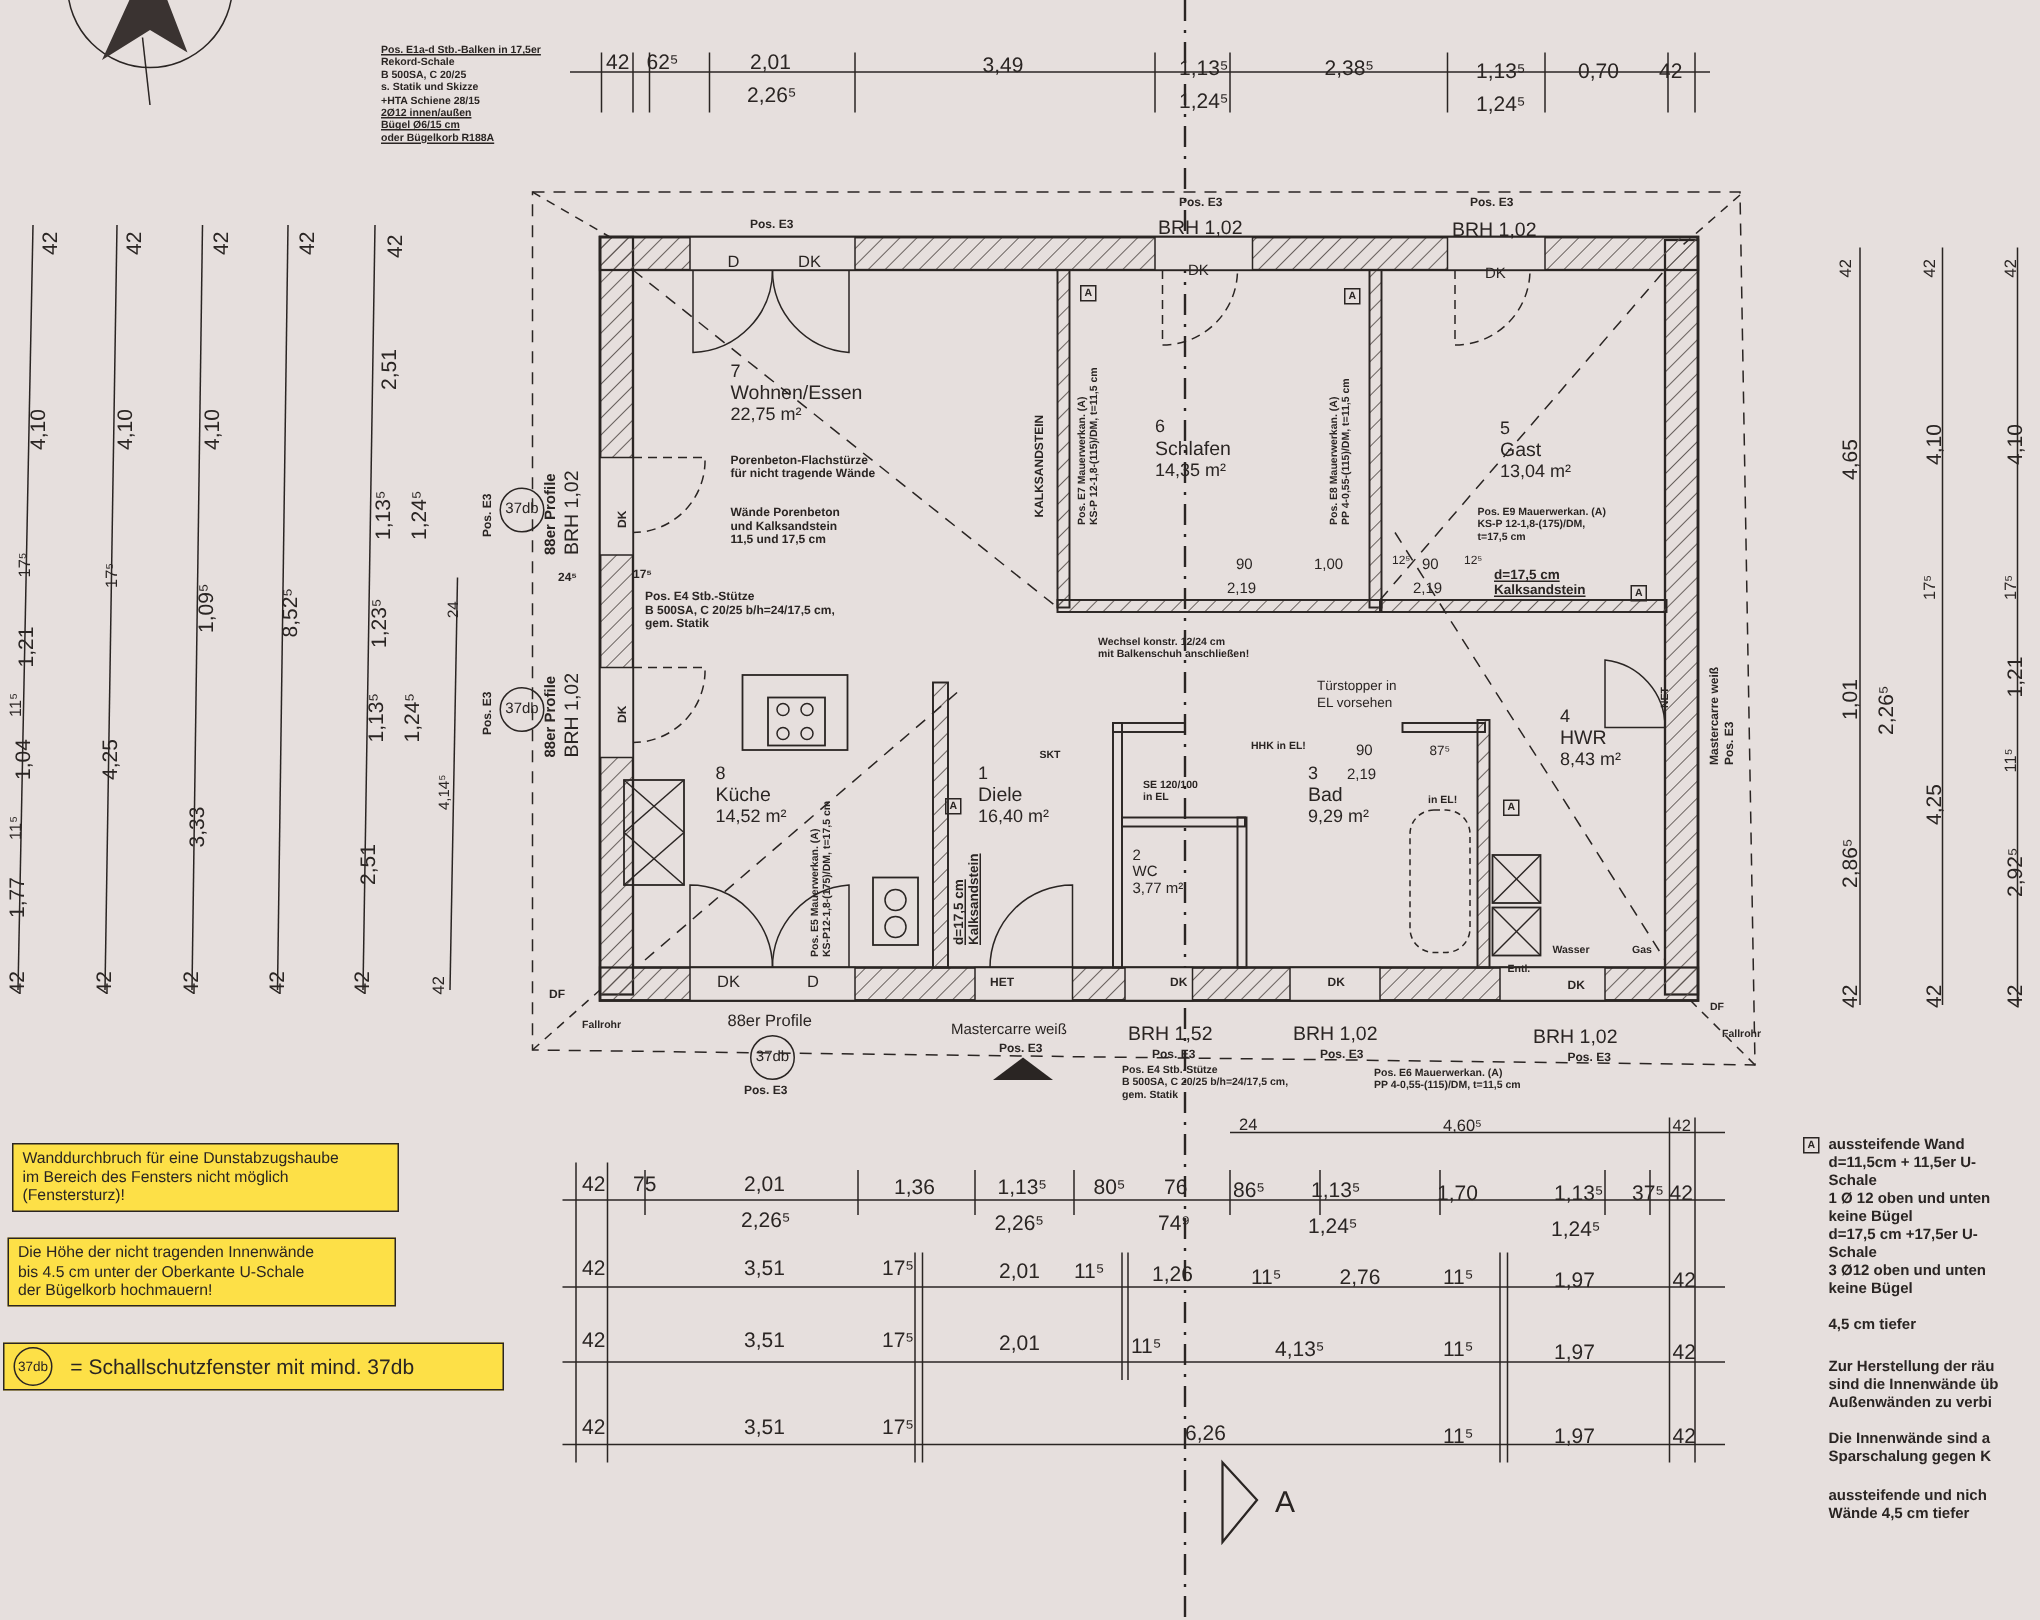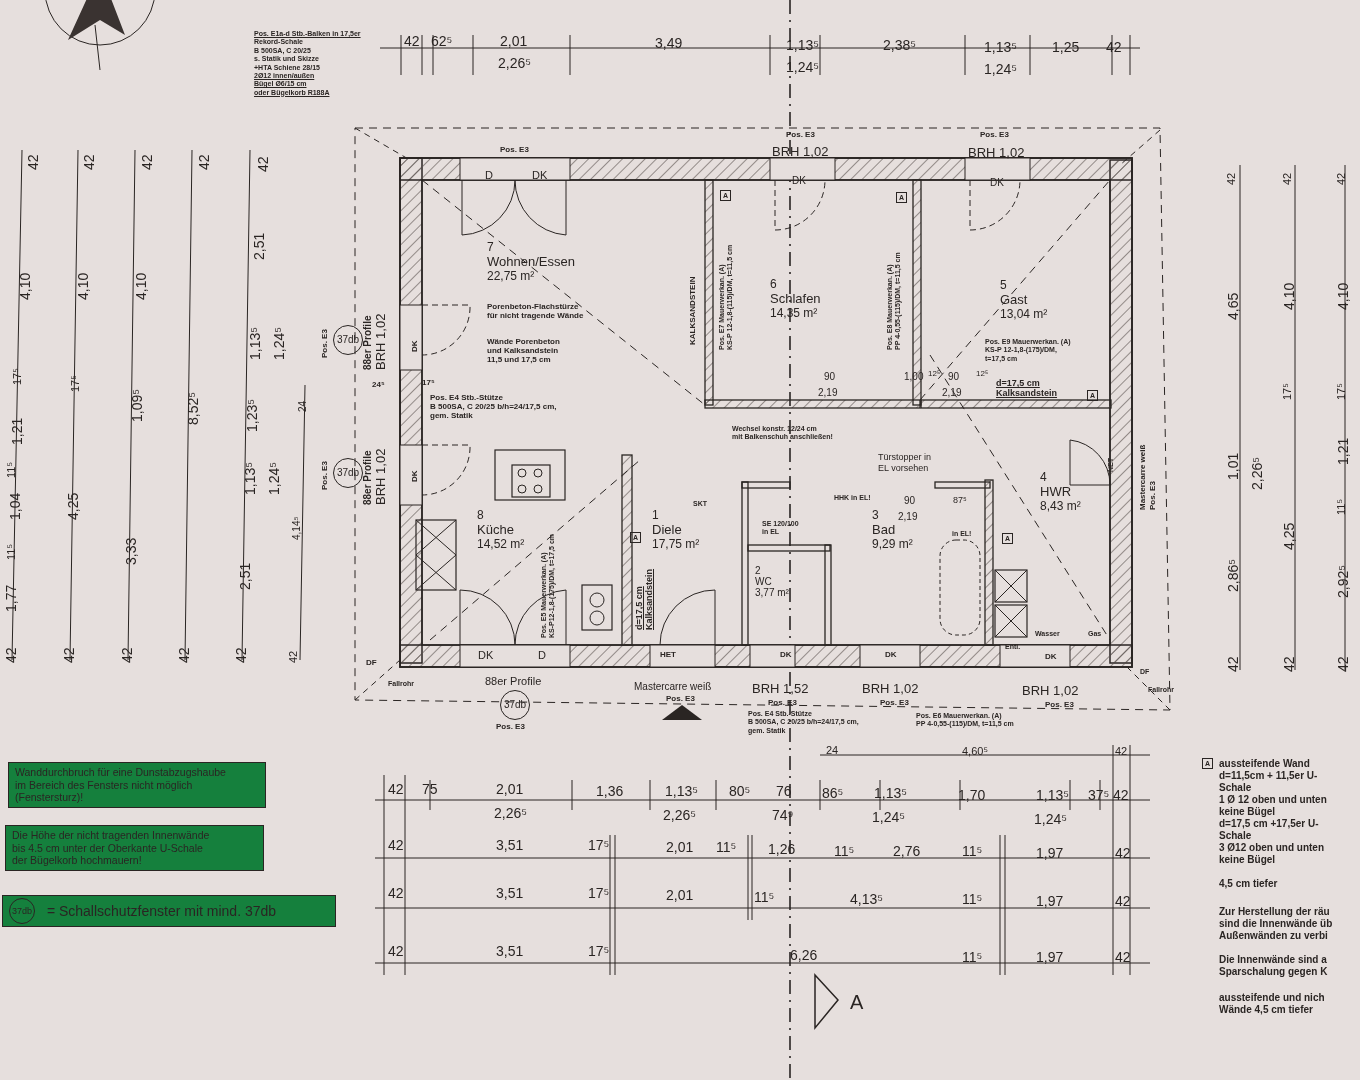--- a/index.html
+++ b/index.html
@@ -8,21 +8,21 @@
   svg{position:absolute;left:0;top:0;}
   .t{position:absolute;white-space:nowrap;line-height:1;}
   .lbl{font-size:13px;}
   .sm{font-size:8px;font-weight:bold;line-height:1.15;}
   .xs{font-size:7px;font-weight:bold;line-height:1.2;}
   .dim{font-size:14px;}
   .vert{transform-origin:left top;transform:rotate(-90deg);}
   .room-num{font-size:12px;}
   .room-name{font-size:13px;}
   .room-area{font-size:12px;}
-  .note{position:absolute;border:1.5px solid #2a2523;background:#15803d;font-size:10.5px;line-height:1.2;padding:3px 6px;}
+  .note{position:absolute;border:1.5px solid #2a2523;background:#fde047;font-size:10.5px;line-height:1.2;padding:3px 6px;}
   .legend{position:absolute;font-size:10px;font-weight:bold;line-height:1.2;}
   .ubox{font-size:7px;border:1px solid #2a2523;display:inline-block;width:9px;height:9px;text-align:center;line-height:9px;font-weight:bold;}
   .circ{position:absolute;border:1.3px solid #2a2523;border-radius:50%;width:28px;height:28px;font-size:10px;text-align:center;line-height:28px;}
   .under{text-decoration:underline;}
 </style>
 </head>
 <body>
 
 <svg width="1360" height="1080" viewBox="0 0 1360 1080">
   <defs>
@@ -195,21 +195,21 @@
 </div>
 
 <div>
   <span class="t dim" style="left:404px;top:34px;">42</span>
   <span class="t dim" style="left:431px;top:34px;text-align:right;">62⁵</span>
   <span class="t dim" style="left:500px;top:34px;">2,01</span>
   <span class="t dim" style="left:655px;top:36px;">3,49</span>
   <span class="t dim" style="left:786px;top:38px;">1,13⁵</span>
   <span class="t dim" style="left:883px;top:38px;">2,38⁵</span>
   <span class="t dim" style="left:984px;top:40px;">1,13⁵</span>
-  <span class="t dim" style="left:1052px;top:40px;">1,25</span>
+  <span class="t dim" style="left:1052px;top:40px;">0,70</span>
   <span class="t dim" style="left:1106px;top:40px;">42</span>
   <span class="t dim" style="left:498px;top:56px;">2,26⁵</span>
   <span class="t dim" style="left:786px;top:60px;">1,24⁵</span>
   <span class="t dim" style="left:984px;top:62px;">1,24⁵</span>
 </div>
 
 <span class="t sm" style="left:500px;top:145px;">Pos. E3</span>
 <span class="t lbl" style="left:485px;top:170px;font-size:11px;">D</span>
 <span class="t lbl" style="left:532px;top:170px;font-size:11px;">DK</span>
 
@@ -279,21 +279,21 @@
   <div class="room-area">13,04 m²</div>
 </div>
 <div class="abs" style="left:477px;top:508px;">
   <div class="room-num">8</div>
   <div class="room-name">Küche</div>
   <div class="room-area">14,52 m²</div>
 </div>
 <div class="abs" style="left:652px;top:508px;">
   <div class="room-num">1</div>
   <div class="room-name">Diele</div>
-  <div class="room-area">17,75 m²</div>
+  <div class="room-area">16,40 m²</div>
 </div>
 <div class="abs" style="left:755px;top:565px;font-size:10px;">
   <div class="room-num" style="font-size:10px">2</div>
   <div class="room-name" style="font-size:10px">WC</div>
   <div class="room-area" style="font-size:10px">3,77 m²</div>
 </div>
 <div class="abs" style="left:872px;top:508px;">
   <div class="room-num">3</div>
   <div class="room-name">Bad</div>
   <div class="room-area">9,29 m²</div>
@@ -379,21 +379,21 @@
 
 <span class="ubox abs" style="left:720px;top:190px;">A</span>
 <span class="ubox abs" style="left:896px;top:192px;">A</span>
 <span class="ubox abs" style="left:1087px;top:390px;">A</span>
 <span class="ubox abs" style="left:630px;top:532px;">A</span>
 <span class="ubox abs" style="left:1002px;top:533px;">A</span>
 
 <div>
   <span class="t" style="left:824px;top:372px;font-size:10px;">90</span>
   <span class="t" style="left:818px;top:388px;font-size:10px;">2,19</span>
-  <span class="t" style="left:904px;top:372px;font-size:10px;">1,00</span>
+  <span class="t" style="left:876px;top:372px;font-size:10px;">1,00</span>
   <span class="t" style="left:928px;top:370px;font-size:8px;">12⁵</span>
   <span class="t" style="left:948px;top:372px;font-size:10px;">90</span>
   <span class="t" style="left:942px;top:388px;font-size:10px;">2,19</span>
   <span class="t" style="left:976px;top:370px;font-size:8px;">12⁵</span>
   <span class="t" style="left:904px;top:496px;font-size:10px;">90</span>
   <span class="t" style="left:898px;top:512px;font-size:10px;">2,19</span>
   <span class="t" style="left:953px;top:496px;font-size:9px;">87⁵</span>
 </div>
 
 <div>

